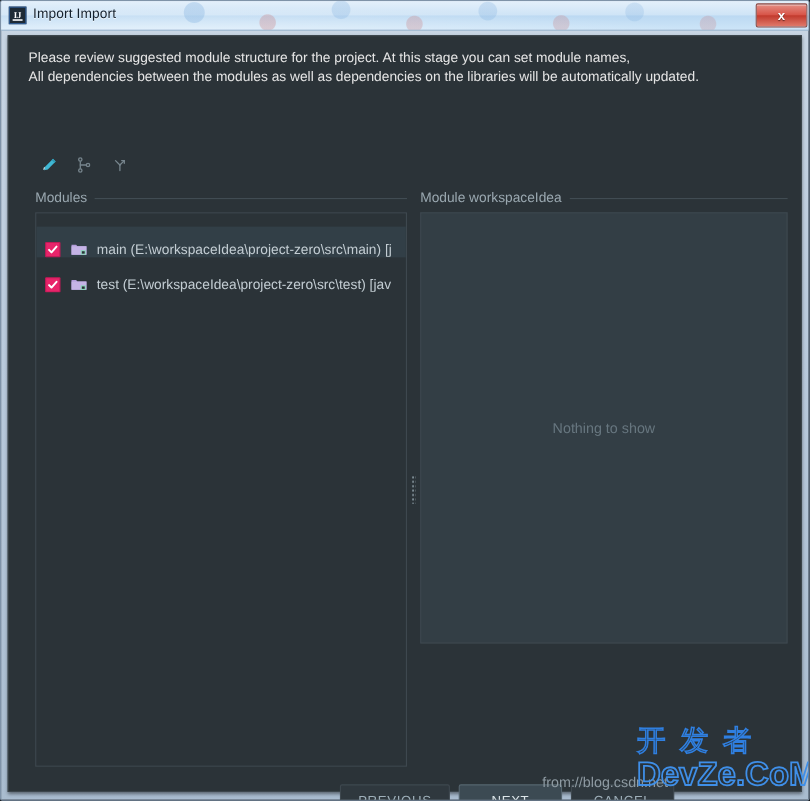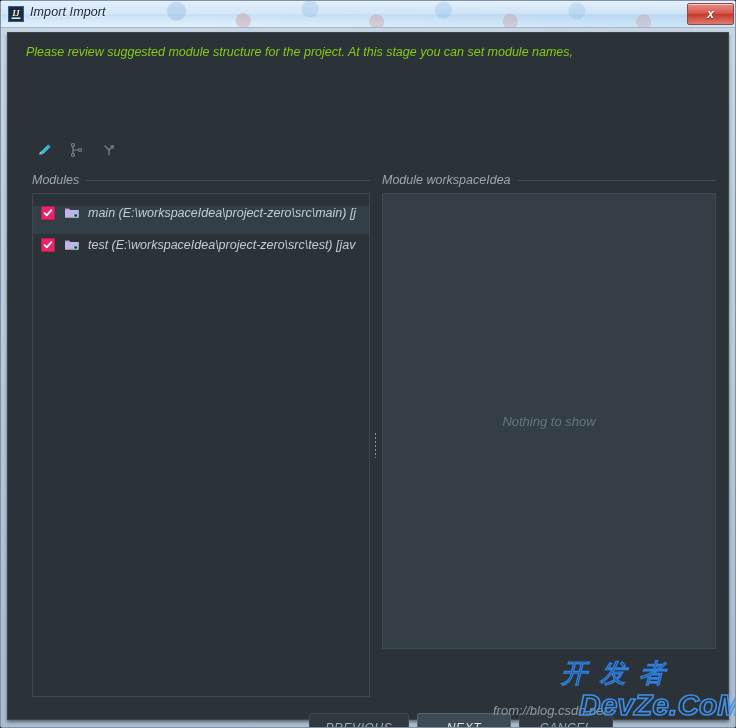--- a/index.html
+++ b/index.html
@@ -19,21 +19,20 @@
   .window {
     position: absolute;
     left: 0; top: 0;
     width: 736px;
     height: 728px;
     box-sizing: border-box;
     background: linear-gradient(180deg,#c9d6e4 0%, #b9cadc 45%, #a9bccf 100%);
     border: 1px solid #7f93a8;
     border-radius: 2px;
     overflow: hidden;
-    font-style: italic;
   }
   .titlebar {
     position: absolute;
     left: 0; top: 0;
     width: 736px;
     height: 26px;
     background:
       radial-gradient(ellipse at 18% 120%, rgba(255,255,255,0.55) 0%, rgba(255,255,255,0) 60%),
       linear-gradient(180deg,#e4f0fb 0%, #cfe4f6 48%, #bcd9f2 52%, #cde5f8 100%);
     border-bottom: 1px solid #9db7cf;
@@ -109,21 +108,21 @@
     box-shadow: 0 2px 3px rgba(0,0,0,0.45);
     color: #bbc6cc;
     font-size: 12.5px;
   }
 
   .desc {
     position: absolute;
     left: 18px; top: 11px;
     width: 690px;
     line-height: 17.5px;
-    color: #84cc16;
+    color: #e5e5e5;
     font-size: 12.5px;
   }
 
   
   .toolbar {
     position: absolute;
     left: 25px; top: 106px;
     display: flex;
     align-items: center;
     gap: 8px;
@@ -156,39 +155,39 @@
 
   
   .panel {
     position: absolute;
     box-sizing: border-box;
     border: 1px solid #3e484f;
     background: #2b3338;
   }
   #modules-panel { left: 24px; top: 160px; width: 338px; height: 504px; overflow: hidden; }
   #deps-panel {
-    left: 374px; top: 160px; width: 334px; height: 456px;
+    left: 374px; top: 160px; width: 334px; height: 392px;
     background: #333e45;
     display: flex;
     align-items: center;
     justify-content: center;
   }
   .nothing {
     color: #67767f;
     font-size: 13px;
   }
 
   
   .row {
     position: absolute;
     left: 0;
     width: 336px;
     height: 28px;
     display: flex;
-    align-items: flex-start;
+    align-items: flex-end;
     padding-left: 8px;
     box-sizing: border-box;
     white-space: nowrap;
     overflow: hidden;
     cursor: pointer;
   }
   .row.selected { background: #323f47; }
   .row-label {
     font-size: 12.5px;
     color: #c3cdd3;
@@ -261,21 +260,21 @@
   .wm-url {
     position: absolute;
     left: 492px; top: 702px;
     font-size: 13px;
     color: #8e9aa2;
     white-space: nowrap;
     pointer-events: none;
   }
   .wm-cn {
     position: absolute;
-    left: 560px; top: 655px;
+    left: 578px; top: 655px;
     font-size: 26px;
     letter-spacing: 13px;
     color: rgba(20,40,80,0.05);
     -webkit-text-stroke: 1.4px #2f7fe0;
     white-space: nowrap;
     pointer-events: none;
   }
   .wm-dev {
     position: absolute;
     left: 578px; top: 687px;
@@ -303,20 +302,21 @@
     <div class="win-title">Import Import</div>
     <div class="close-btn">
       <span>x</span>
     </div>
   </div>
 
   <div class="content">
 
     <div class="desc">
       <div>Please review suggested module structure for the project. At this stage you can set module names,</div>
+      <div>All dependencies between the modules as well as dependencies on the libraries will be automatically updated.</div>
     </div>
 
     <div class="toolbar">
       <div class="tb-btn">
         <span>
           <svg width="16" height="16" viewBox="0 0 16 16">
             <path d="M11.2 2.4l2.4 2.4-7.2 7.2-3.2 0.8 0.8-3.2z" fill="#3fb8d4"></path>
             <path d="M11.2 2.4l2.4 2.4-1.2 1.2-2.4-2.4z" fill="#2f9cb8"></path>
             <path d="M3.2 9.6l0.8 0.8-0.4 1.6-1.6 0.4z" fill="#bcd6dd"></path>
           </svg>

